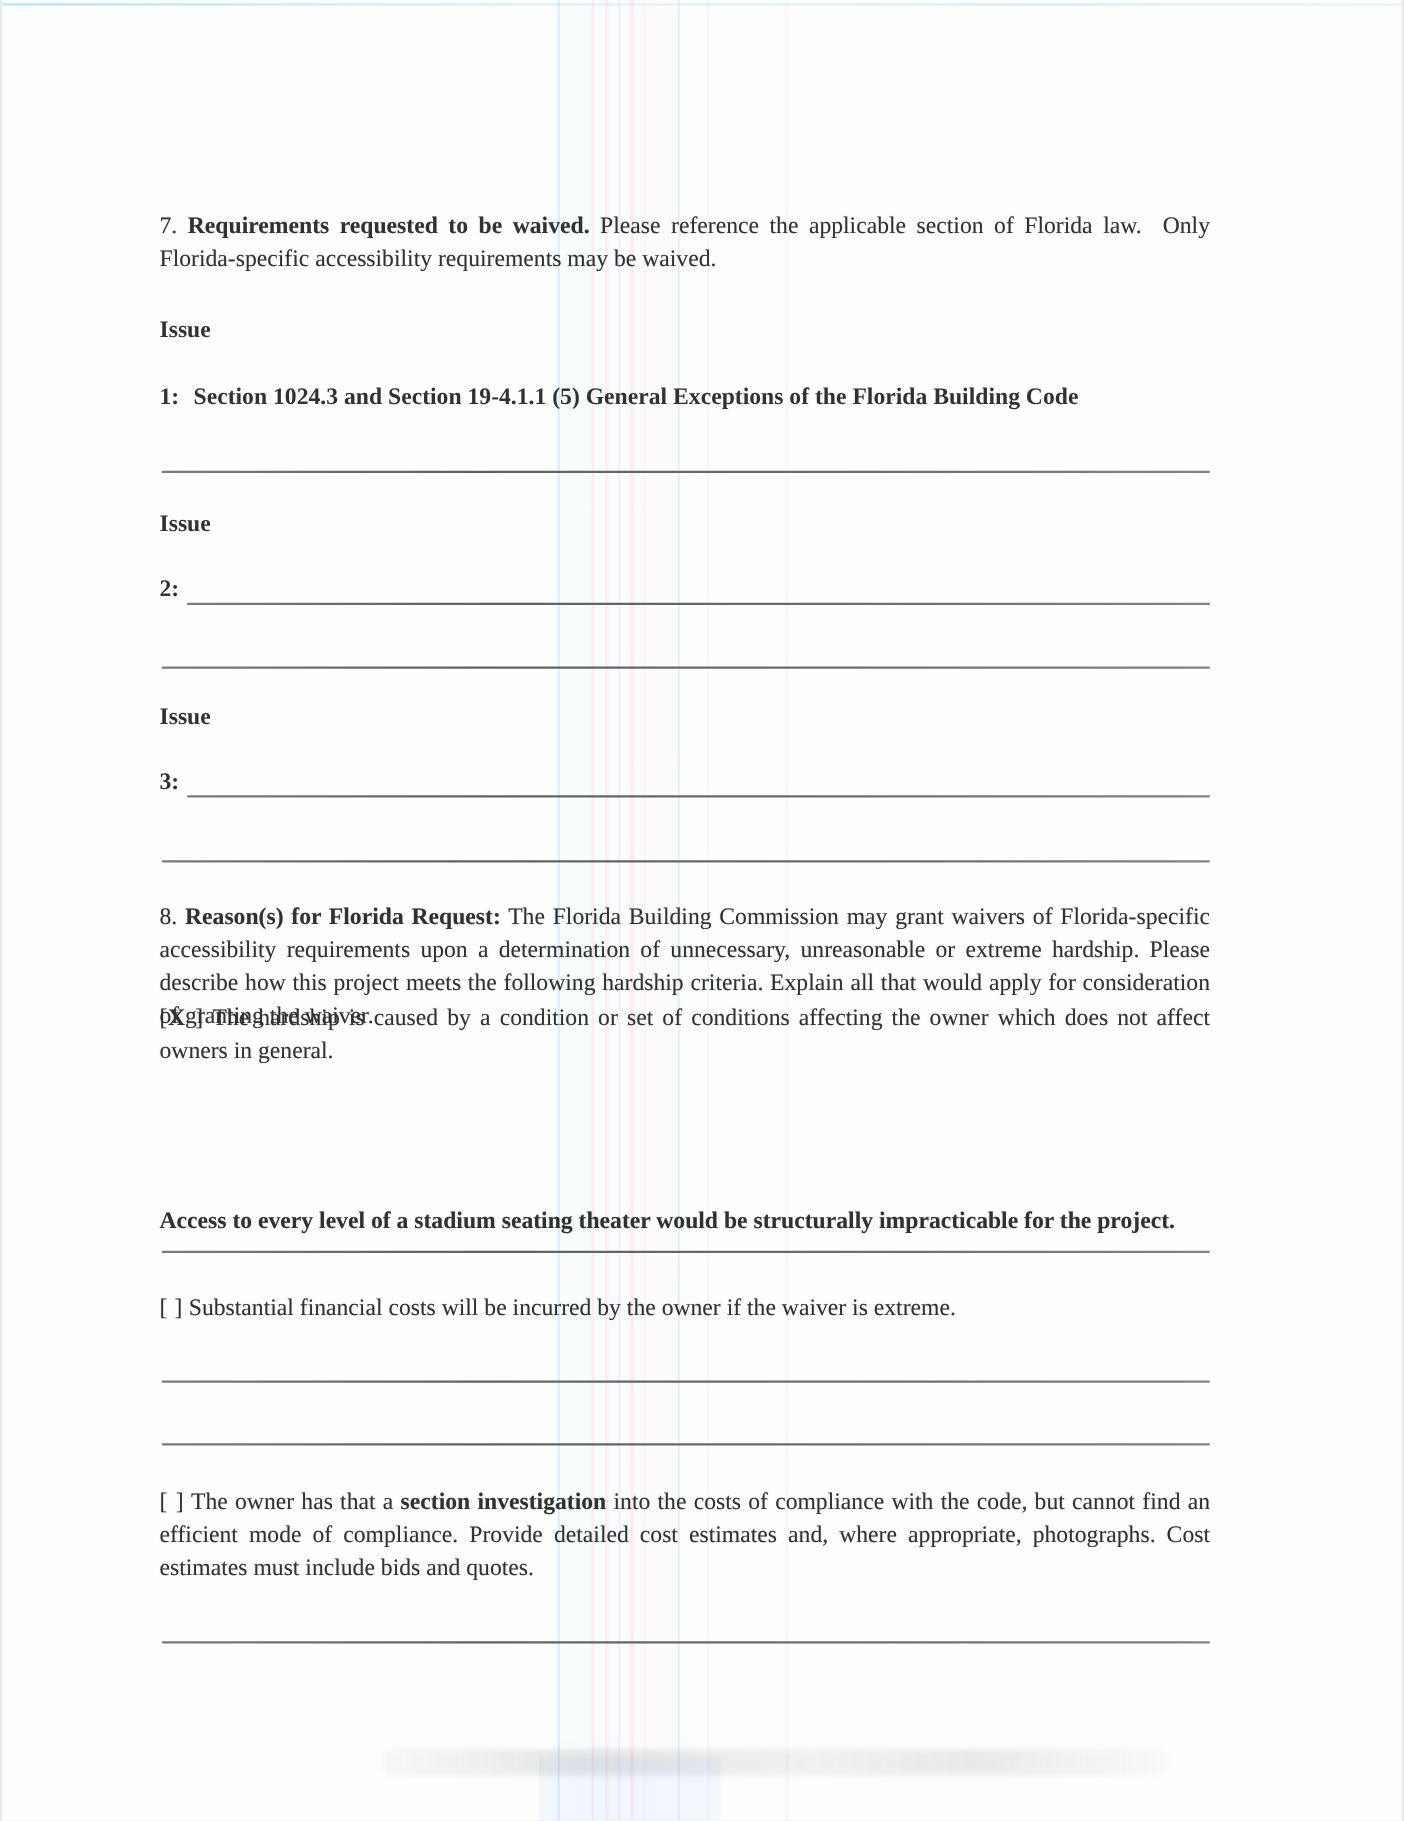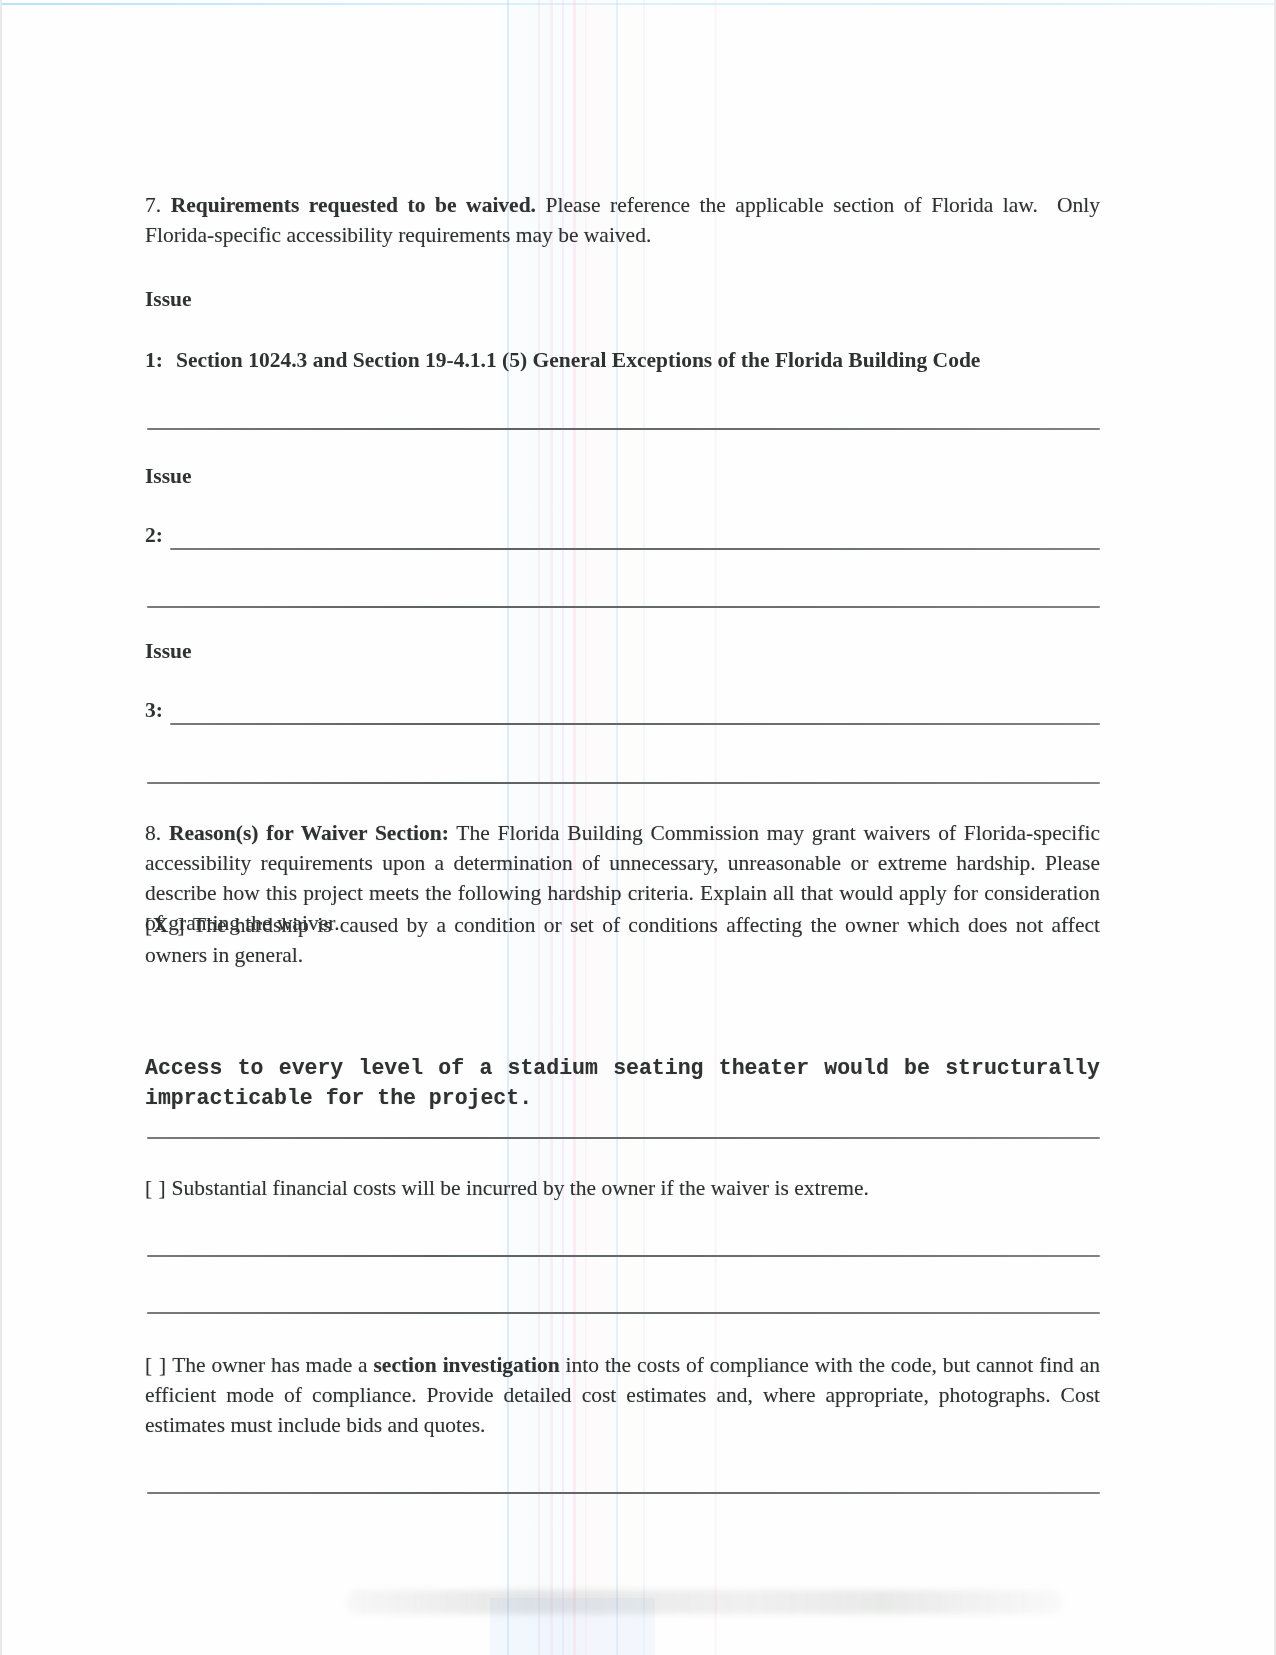--- a/index.html
+++ b/index.html
@@ -87,33 +87,33 @@
   <div class="rule" style="top:548px;left:168px;width:930px;"></div>
   <div class="rule" style="top:606px;left:145px;width:953px;"></div>
 
   <div class="abs issue-label" style="top:638px;left:143px;">Issue</div>
   <div class="abs issue-num" style="top:697px;left:143px;">3:</div>
   <div class="abs b" style="top:697px;left:185px;font-size:21.5px;"></div>
   <div class="rule" style="top:723px;left:168px;width:930px;"></div>
   <div class="rule" style="top:782px;left:145px;width:953px;"></div>
 
   <div class="abs para" style="top:818px;">
-    <span>8. </span><b>Reason(s) for Waiver Section:</b><span> The Florida Building Commission may grant waivers of Florida-specific accessibility requirements upon a determination of unnecessary, unreasonable or extreme hardship. Please describe how this project meets the following hardship criteria. Explain all that would apply for consideration of granting the waiver.</span>
+    <span>8. </span><b>Reason(s) for Florida Request:</b><span> The Florida Building Commission may grant waivers of Florida-specific accessibility requirements upon a determination of unnecessary, unreasonable or extreme hardship. Please describe how this project meets the following hardship criteria. Explain all that would apply for consideration of granting the waiver.</span>
   </div>
 
   <div class="abs para" style="top:910px;">
     <span class="checkbox"><span>[</span><span class="mark">X</span><span> ]</span></span><span> The hardship is caused by a condition or set of conditions affecting the owner which does not affect owners in general.</span>
   </div>
-  <div class="abs para b" style="top:1053px;font-family:Liberation Mono, monospace;">Access to every level of a stadium seating theater would be structurally impracticable for the project.</div>
+  <div class="abs para b" style="top:1094px;">Access to every level of a stadium seating theater would be structurally impracticable for the project.</div>
   <div class="rule" style="top:1137px;left:145px;width:953px;"></div>
 
   <div class="abs para noj" style="top:1173px;">
     <span class="checkbox"><span>[</span><span class="mark"> </span><span>]</span></span><span> Substantial financial costs will be incurred by the owner if the waiver is extreme.</span>
   </div>
   <div class="rule" style="top:1255px;left:145px;width:953px;"></div>
   <div class="rule" style="top:1312px;left:145px;width:953px;"></div>
 
   <div class="abs para" style="top:1350px;">
-    <span class="checkbox"><span>[</span><span class="mark"> </span><span>]</span></span><span> The owner has made a </span><b>section investigation</b><span> into the costs of compliance with the code, but cannot find an efficient mode of compliance. Provide detailed cost estimates and, where appropriate, photographs. Cost estimates must include bids and quotes.</span>
+    <span class="checkbox"><span>[</span><span class="mark"> </span><span>]</span></span><span> The owner has that a </span><b>section investigation</b><span> into the costs of compliance with the code, but cannot find an efficient mode of compliance. Provide detailed cost estimates and, where appropriate, photographs. Cost estimates must include bids and quotes.</span>
   </div>
   <div class="rule" style="top:1492px;left:145px;width:953px;"></div>
 
 </div>
 
 </body></html>

